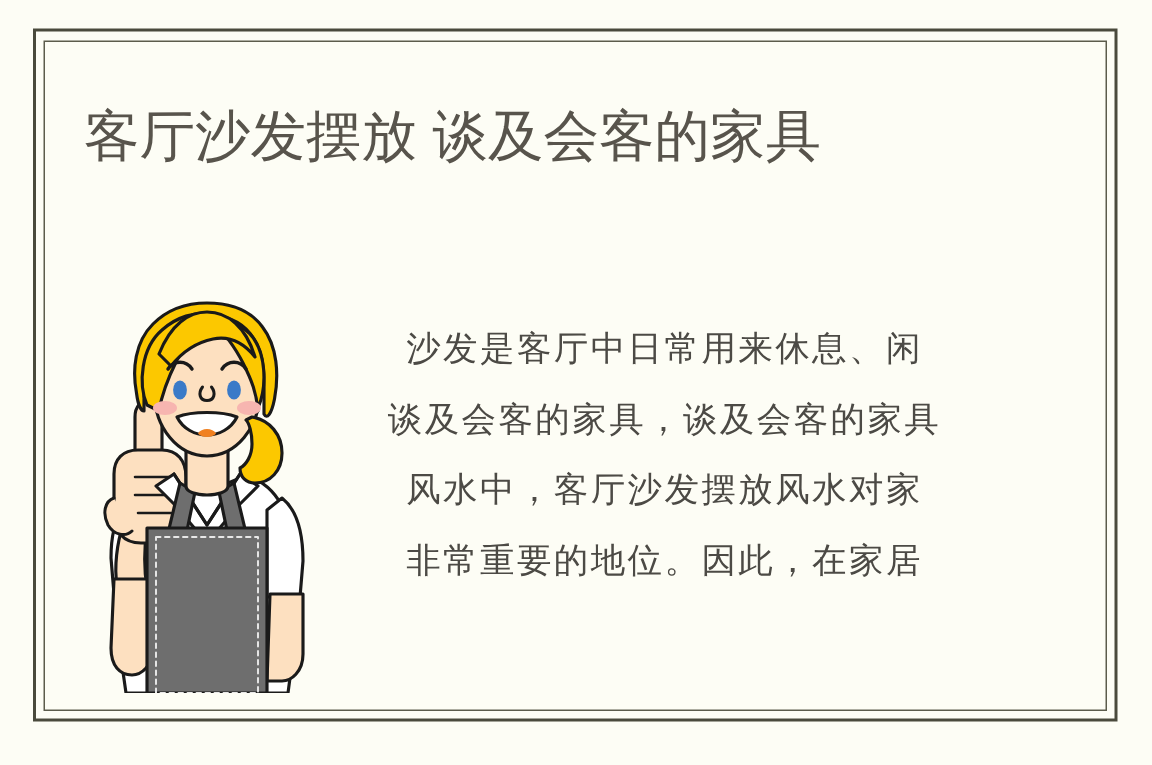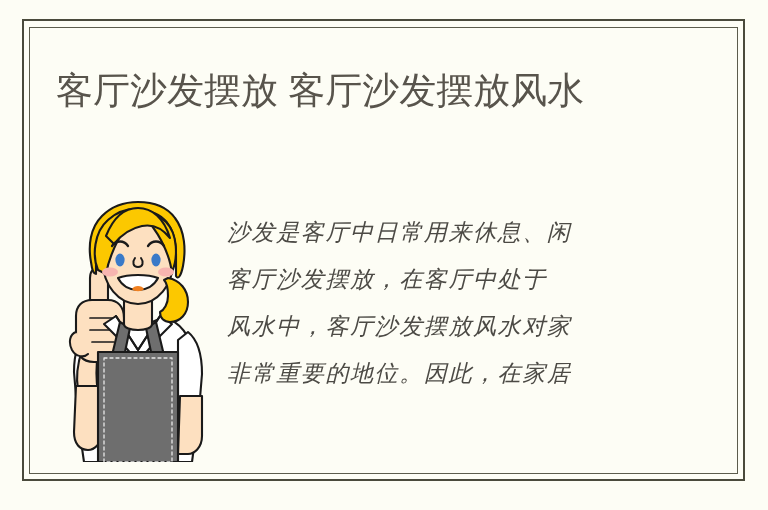--- a/index.html
+++ b/index.html
@@ -65,21 +65,21 @@
     overflow: hidden;
   }
   .body-line {
     font-family: "Liberation Serif", serif;
     font-size: 23px;
     line-height: 47px;
     height: 47px;
     color: #4c4a45;
     letter-spacing: 1.6px;
     white-space: nowrap;
-    font-style: italic;
+    text-align: center;
   }
 
   
   .illustration {
     position: absolute;
     left: 68px;
     top: 200px;
     width: 140px;
     height: 262px;
   }
@@ -90,21 +90,21 @@
   }
 </style>
 </head>
 <body>
 
 <div id="page">
 
   <div class="frame-outer"></div>
   <div class="frame-inner"></div>
 
-  <div class="page-title">客厅沙发摆放 客厅沙发摆放风水</div>
+  <div class="page-title">客厅沙发摆放 谈及会客的家具</div>
 
   <div class="illustration">
     <svg viewBox="0 0 140 262" xmlns="http://www.w3.org/2000/svg">
       <g stroke="#1a1a1a" stroke-width="2.1" stroke-linejoin="round" stroke-linecap="round">
 
         <path d="M46 118 C30 124 20 136 16 156 L12 234 L16 262 L124 262 L128 232 L126 156 C122 134 112 122 96 117 L70 128 Z" fill="#ffffff"></path>
 
         <path d="M20 132 C10 140 6 154 6 172 L8 196 L30 196 L30 140 Z" fill="#ffffff"></path>
 
         <path d="M120 132 C130 140 134 154 134 174 L132 198 L110 198 L110 140 Z" fill="#ffffff"></path>
@@ -163,18 +163,18 @@
 
         <path d="M50 78 C58 94 82 94 90 78 C80 74 60 74 50 78 Z" fill="#ffffff"></path>
         <path d="M64 89 C66 85 74 85 76 89 C74 92 66 92 64 89 Z" fill="#f08020" stroke="none"></path>
 
       </g>
     </svg>
   </div>
 
   <div class="body-text">
     <div class="body-line">沙发是客厅中日常用来休息、闲</div>
-    <div class="body-line">客厅沙发摆放，在客厅中处于</div>
+    <div class="body-line">谈及会客的家具，谈及会客的家具</div>
     <div class="body-line">风水中，客厅沙发摆放风水对家</div>
     <div class="body-line">非常重要的地位。因此，在家居</div>
   </div>
 
 </div>
 
 </body></html>

